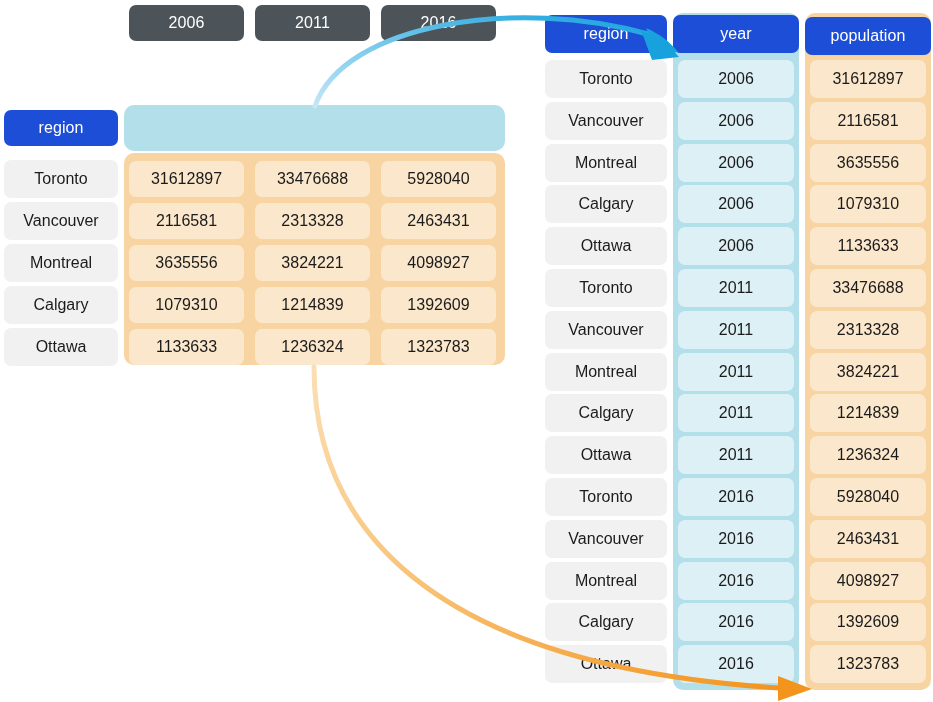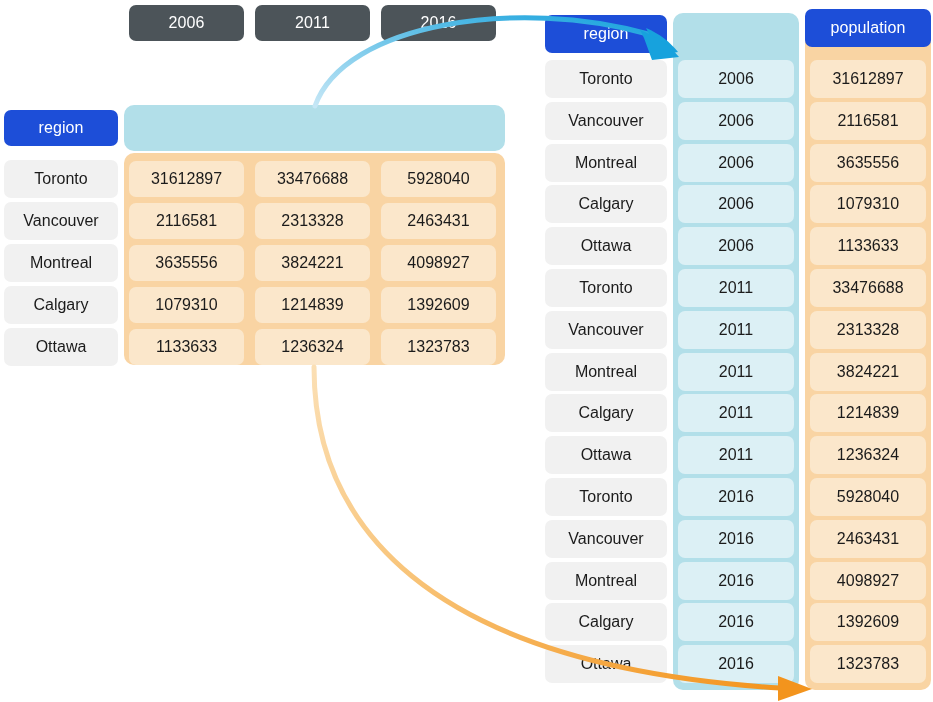--- a/index.html
+++ b/index.html
@@ -74,21 +74,21 @@
   #right-table { position: absolute; left: 543px; top: 0; width: 390px; height: 702px; }
 
   #right-region-header { position: absolute; left: 2px;   top: 15px; width: 122px; height: 38px; }
   .right-region-cell   { position: absolute; left: 2px;   width: 122px; height: 38px; }
 
   #right-year-wrap     { left: 130px; top: 13px;  width: 126px; height: 677px; }
   #right-year-header   { position: absolute; left: 130px; top: 15px; width: 126px; height: 38px; }
   .right-year-cell     { position: absolute; left: 135px; width: 116px; height: 38px; }
 
   #right-pop-wrap      { left: 262px; top: 13px;  width: 126px; height: 677px; }
-  #right-pop-header    { position: absolute; left: 262px; top: 9px; width: 126px; height: 38px; }
+  #right-pop-header    { position: absolute; left: 262px; top: 17px; width: 126px; height: 38px; }
   .right-pop-cell      { position: absolute; left: 267px; width: 116px; height: 38px; }
 
   
   .wrap      { z-index: 1; }
   .hdr, .cell{ position: absolute; z-index: 2; }
 
   
   #arrows { position: absolute; left: 0; top: 0; width: 933px; height: 702px; z-index: 5; pointer-events: none; }
 </style>
 </head>
@@ -134,20 +134,21 @@
     <div class="cell cell-peach left-body-cell" style="left:255px; top:329px">1236324</div>
     <div class="cell cell-peach left-body-cell" style="left:381px; top:329px">1323783</div>
   </div>
 
   <div id="right-table">
 
     <div class="wrap wrap-blue" id="right-year-wrap"></div>
     <div class="wrap wrap-peach" id="right-pop-wrap"></div>
 
     <div class="hdr hdr-dark" id="right-region-header">region</div>
+    <div class="hdr hdr-dark" id="right-year-header">year</div>
     <div class="hdr hdr-dark" id="right-pop-header">population</div>
 
     <div id="right-rows">
         <div class="cell cell-grey right-region-cell" style="top: 60px;">Toronto</div>
         <div class="cell cell-blue right-year-cell" style="top: 60px;">2006</div>
         <div class="cell cell-peach right-pop-cell" style="top: 60px;">31612897</div>
         <div class="cell cell-grey right-region-cell" style="top: 102px;">Vancouver</div>
         <div class="cell cell-blue right-year-cell" style="top: 102px;">2006</div>
         <div class="cell cell-peach right-pop-cell" style="top: 102px;">2116581</div>
         <div class="cell cell-grey right-region-cell" style="top: 144px;">Montreal</div>

